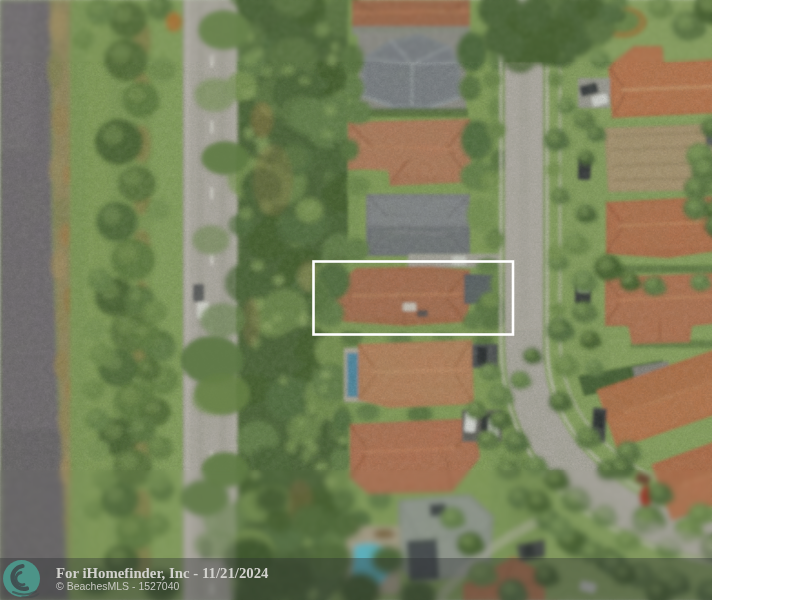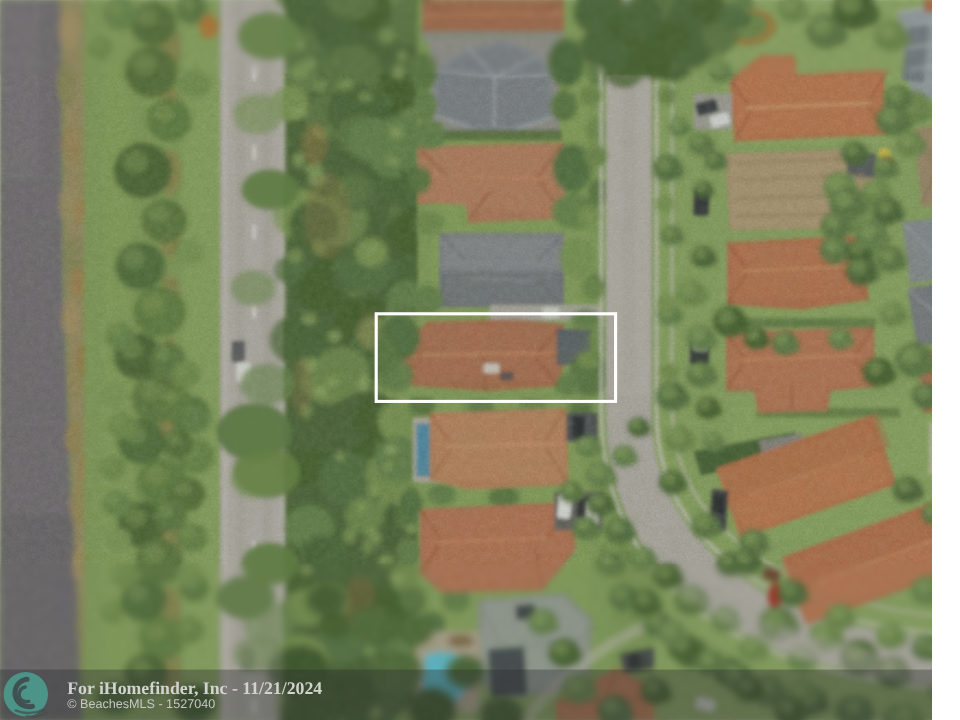--- a/index.html
+++ b/index.html
@@ -1,15 +1,15 @@
 <!DOCTYPE html>
 <html><head><meta charset="utf-8">
 <style>
 html,body{margin:0;padding:0;background:#fff;}
-#wrap{position:relative;width:776px;height:600px;overflow:hidden;}
+#wrap{position:relative;width:712px;height:600px;overflow:hidden;}
 #wrap svg{position:absolute;left:0;top:0;}
 #wrap svg:first-of-type{filter:saturate(0.88) brightness(0.985);}
 .bd{position:absolute;left:0;width:800px;pointer-events:none;}
 #bt{top:0;height:62px;backdrop-filter:blur(1.8px);-webkit-backdrop-filter:blur(1.8px);}
 #bb{top:470px;height:130px;backdrop-filter:blur(2.2px);-webkit-backdrop-filter:blur(2.2px);}
 #bm{top:62px;height:408px;backdrop-filter:blur(0.6px);-webkit-backdrop-filter:blur(0.6px);}
 </style></head>
 <body>
 <div id="wrap">
 <svg width="800" height="600" viewBox="0 0 800 600">

